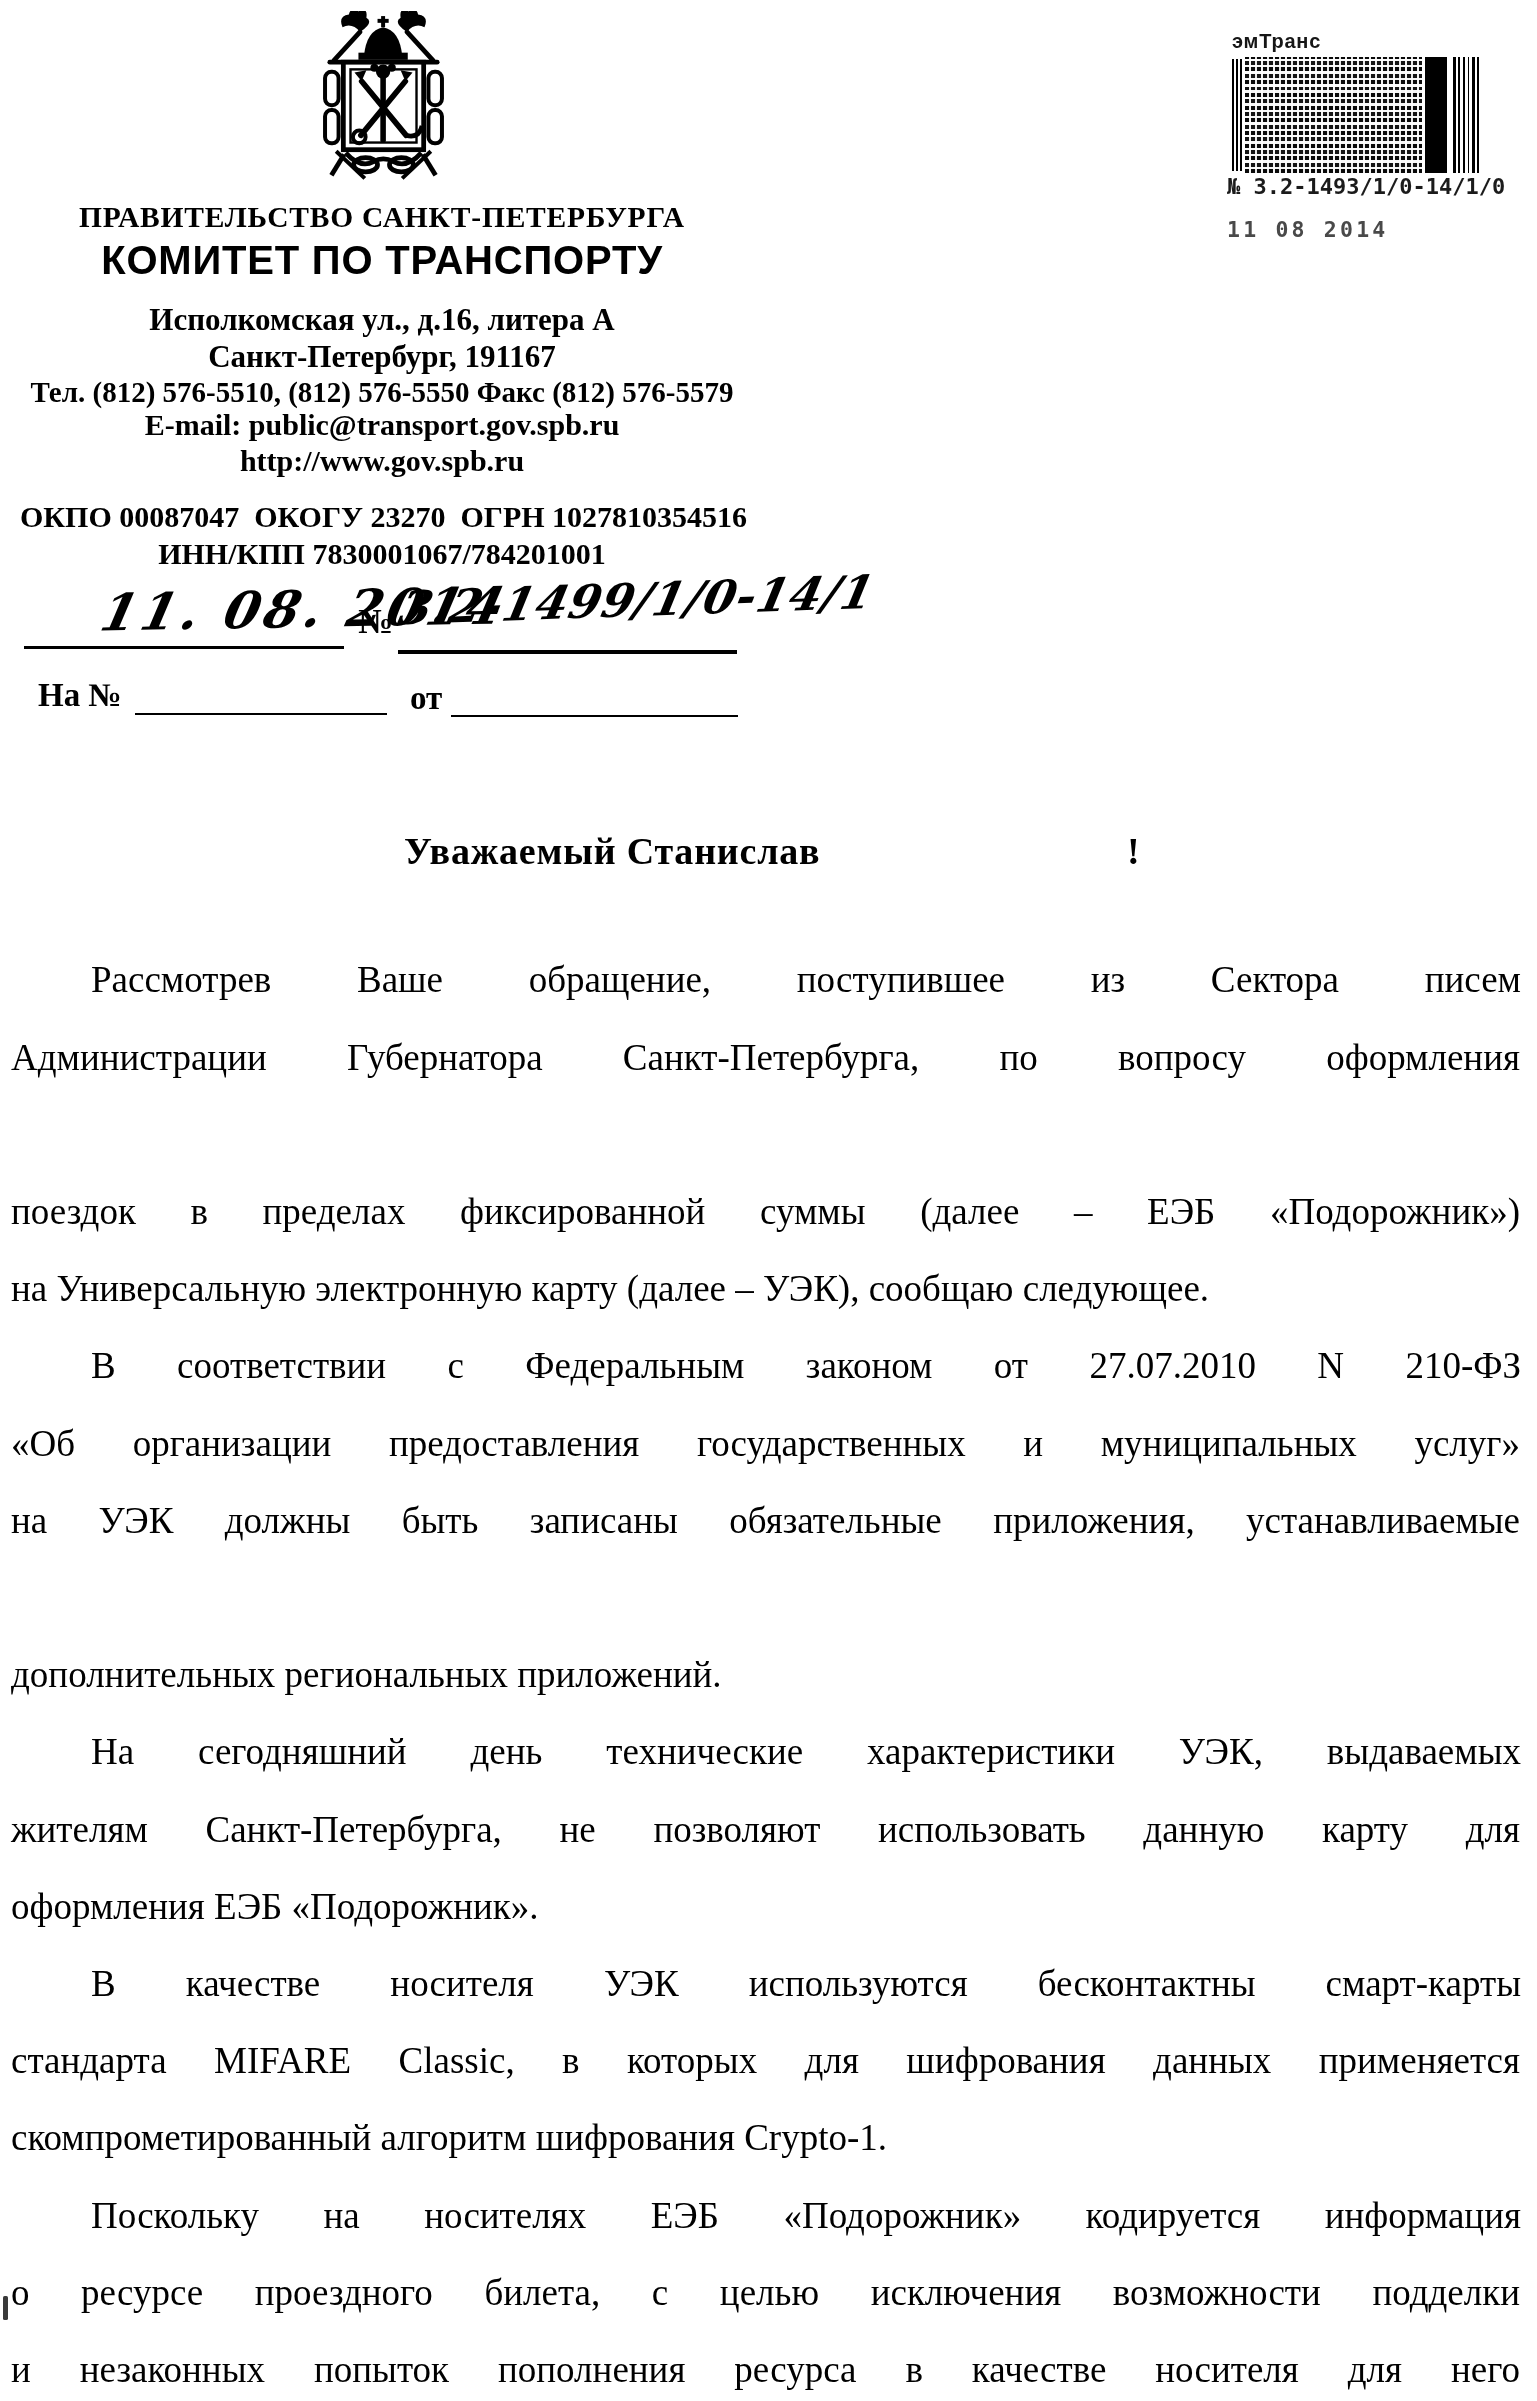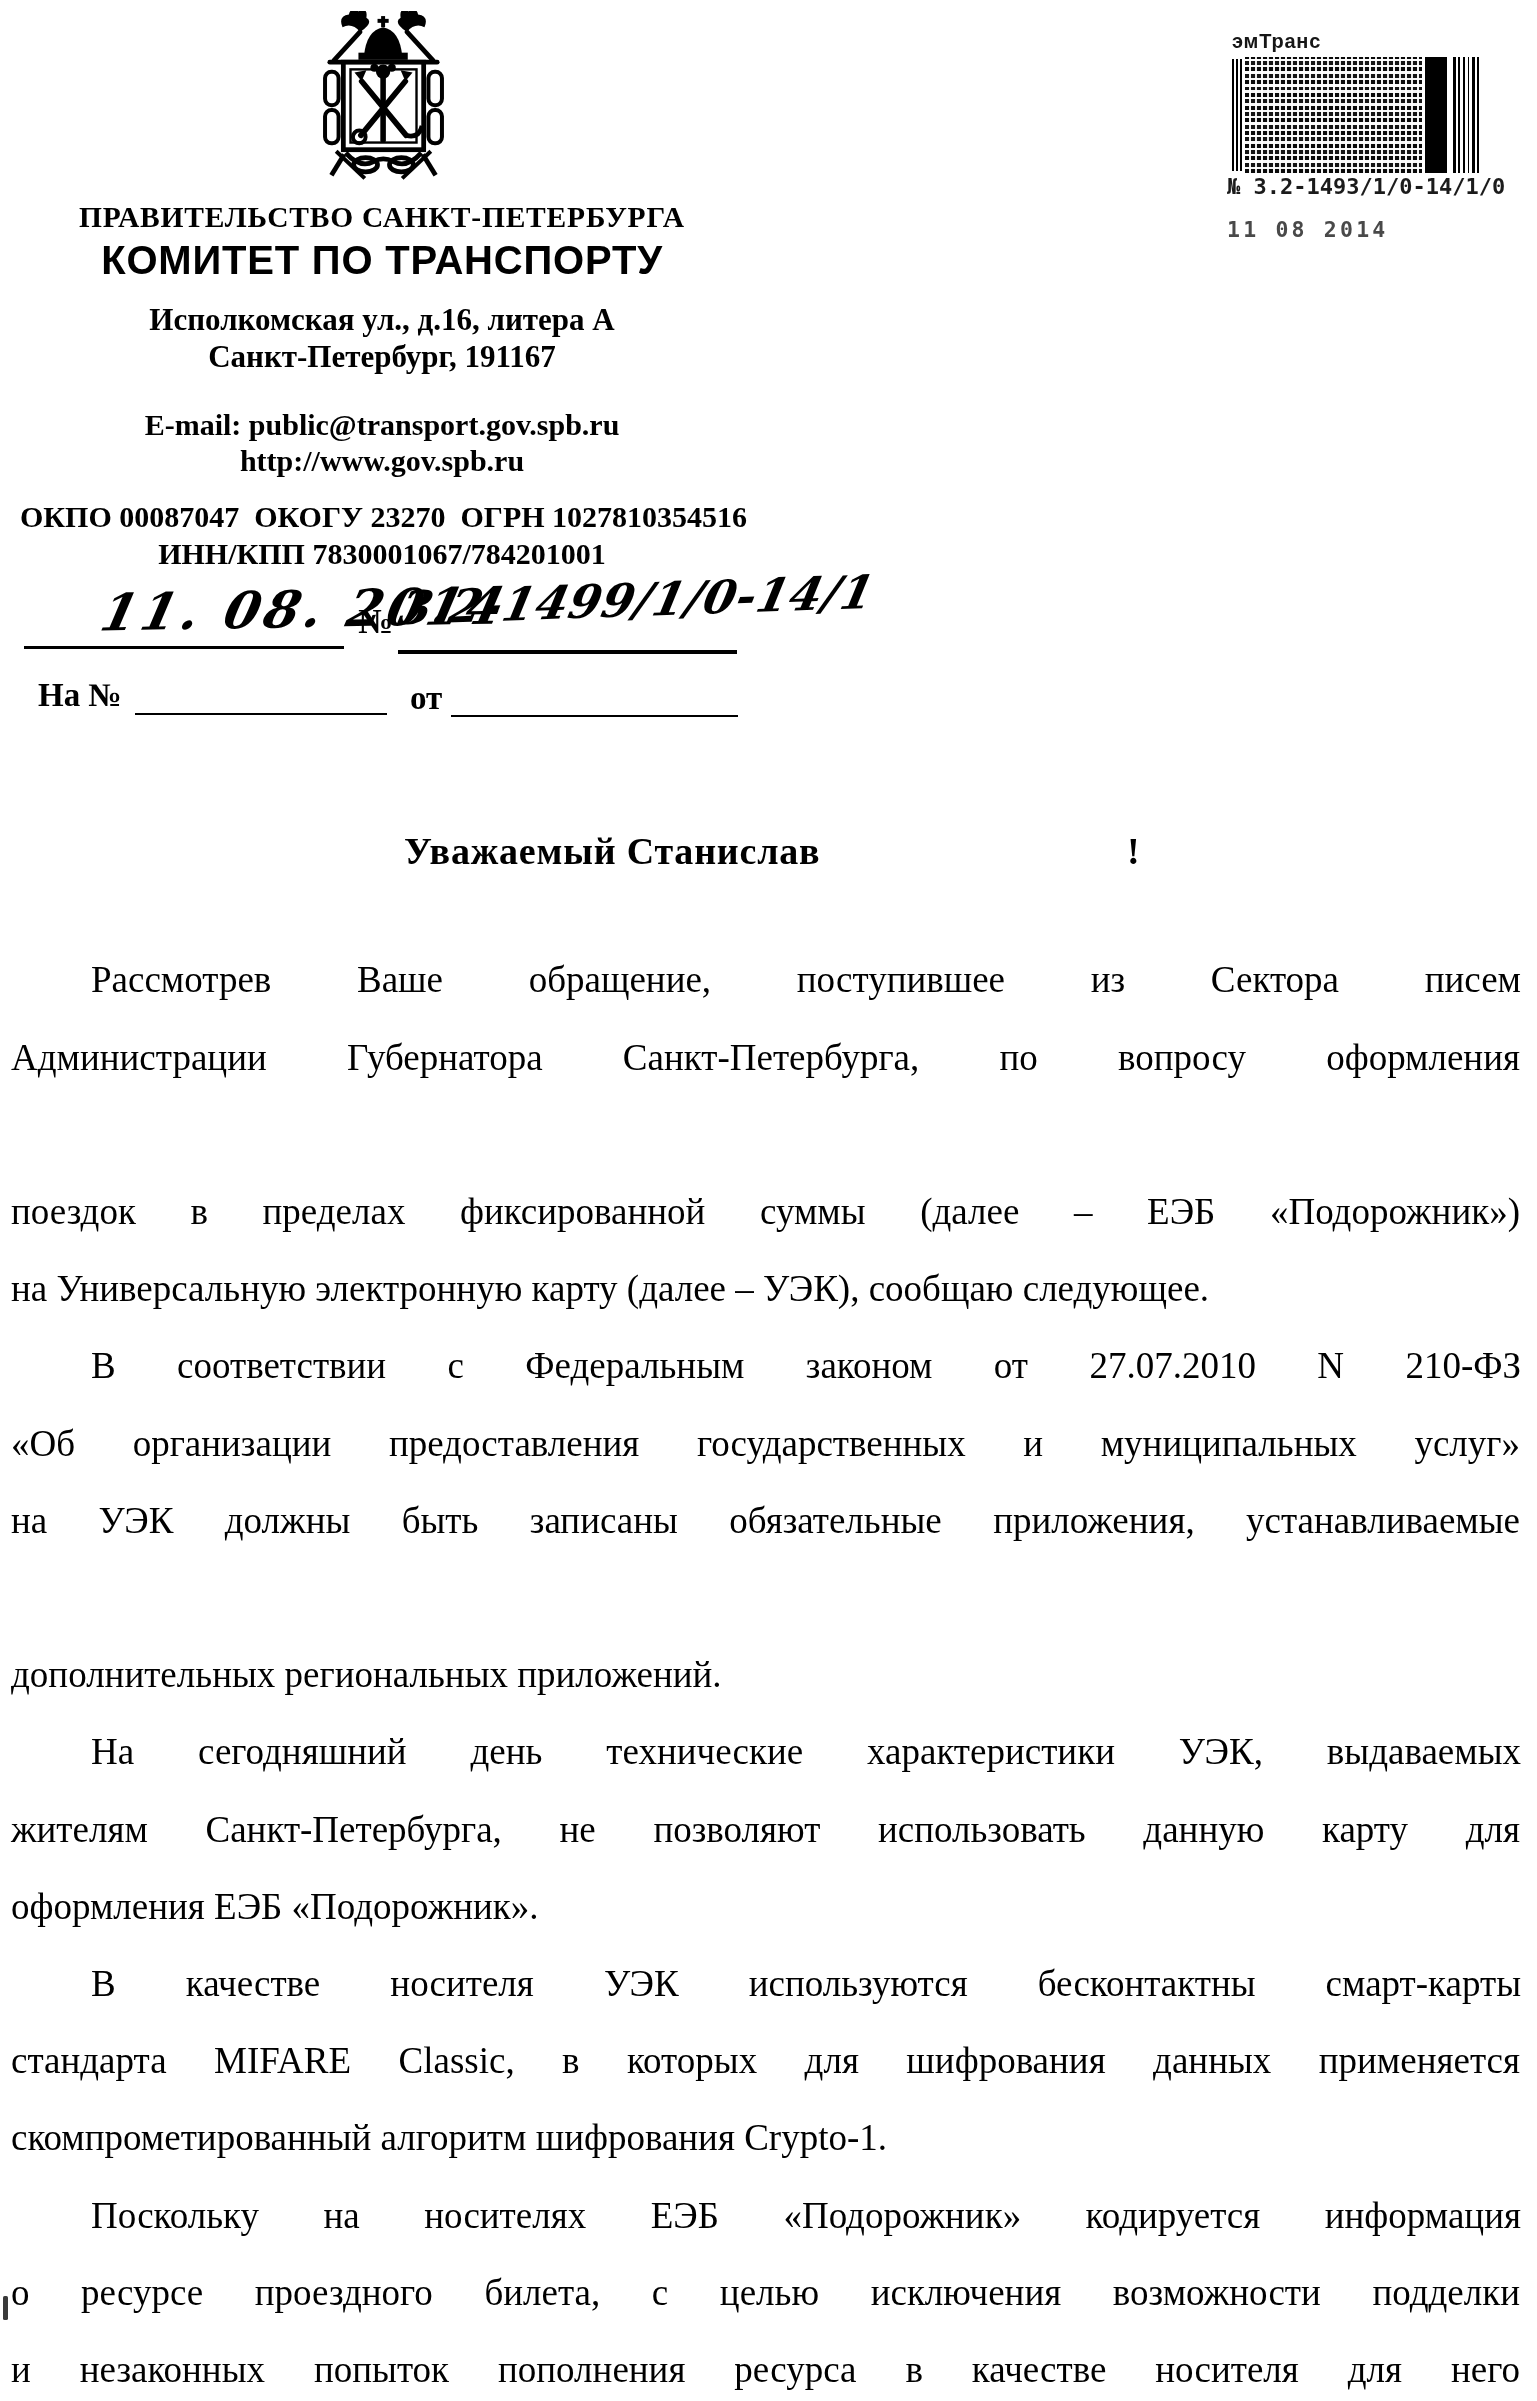--- a/index.html
+++ b/index.html
@@ -105,20 +105,21 @@
       <path d="M157 180 L173 206"></path>
       <path d="M48 176 L84 210" stroke-width="5"></path>
       <path d="M167 176 L131 210" stroke-width="5"></path>
     </g>
   </svg>
 
   <div class="abs colc gov">ПРАВИТЕЛЬСТВО САНКТ-ПЕТЕРБУРГА</div>
   <div class="abs colc committee">КОМИТЕТ ПО ТРАНСПОРТУ</div>
   <div class="abs colc adr1">Исполкомская ул., д.16, литера А</div>
   <div class="abs colc adr2">Санкт-Петербург, 191167</div>
+  <div class="abs colc adr3">Тел. (812) 576-5510, (812) 576-5550 Факс (812) 576-5579</div>
   <div class="abs colc adr5">http://www.gov.spb.ru</div>
   <div class="abs colc adr4">E-mail: public@transport.gov.spb.ru</div>
   <div class="abs colc codes1">ОКПО 00087047  ОКОГУ 23270  ОГРН 1027810354516</div>
   <div class="abs colc codes2">ИНН/КПП 7830001067/784201001</div>
 
   <div class="abs stamplabel">эмТранс</div>
   <div class="abs barcode">
     <div class="bc-left"></div>
     <div class="bc-noise"></div>
     <div class="bc-guard"></div>

